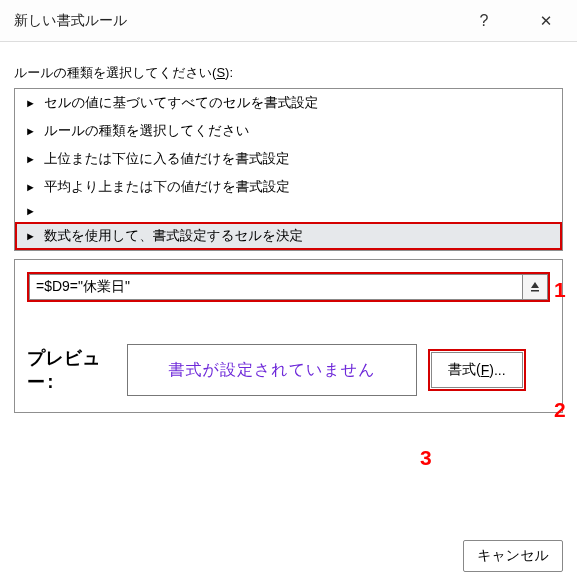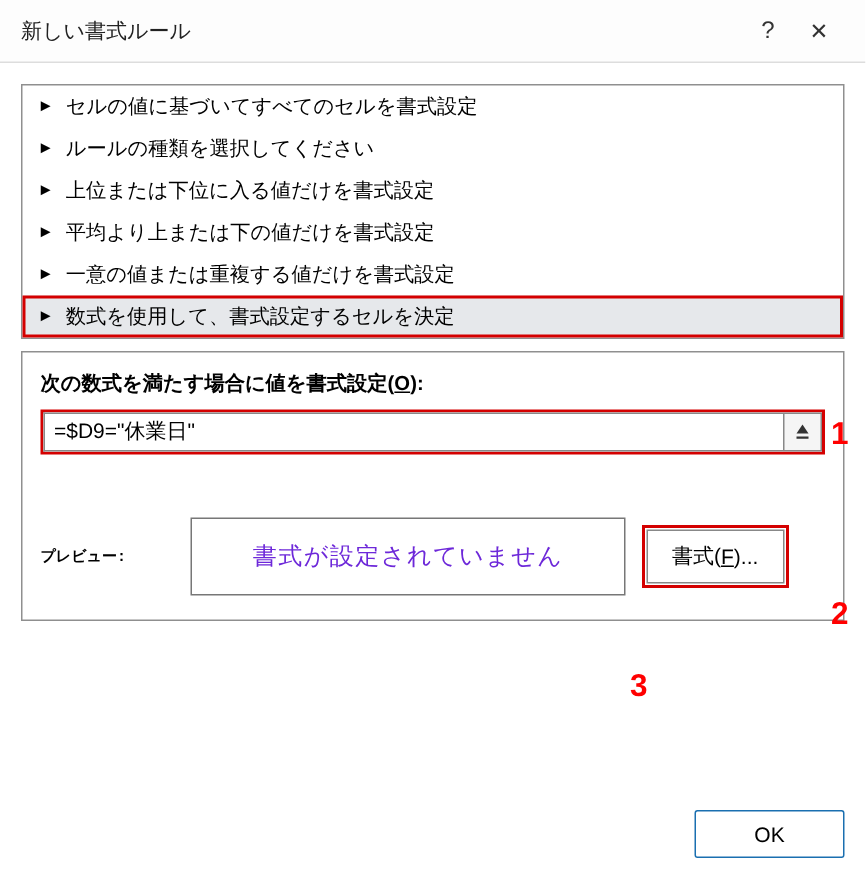--- a/index.html
+++ b/index.html
@@ -13,20 +13,21 @@
     overflow: hidden;
     position: relative;
   }
   .titlebar {
     height: 42px;
     display: flex;
     align-items: center;
     padding: 0 14px 0 14px;
     border-bottom: 1px solid #ddd;
     background: #fdfdfd;
+    gap: 28px;
   }
   .titlebar .title {
     flex: 1;
     font-size: 14px;
     color: #222;
   }
   .titlebar .help {
     width: 34px;
     text-align: center;
     font-size: 16px;
@@ -111,21 +112,21 @@
   }
   .ref-btn svg { width: 12px; height: 12px; }
   .preview-row {
     display: flex;
     align-items: center;
     margin-top: 42px;
     gap: 14px;
   }
   .preview-label {
     font-weight: bold;
-    font-size: 10px;
+    font-size: 18px;
     width: 86px;
     font-family: Liberation Mono, monospace;
   }
   .preview-box {
     width: 290px;
     height: 52px;
     border: 1px solid #777;
     display: flex;
     align-items: center;
     justify-content: center;
@@ -170,53 +171,52 @@
 <body>
 
 <div class="titlebar">
   <div class="title">新しい書式ルール</div>
   <div class="help">?</div>
   <div class="close">✕</div>
 </div>
 
 <div class="content">
 
+  <div class="section-label">
+    <span>ルールの種類を選択してください(</span><u>S</u><span>):</span>
+  </div>
 
   <div class="rule-list">
     <div class="rule-item">
       <span class="bullet">►</span>
       <span>セルの値に基づいてすべてのセルを書式設定</span>
     </div>
     <div class="rule-item">
       <span class="bullet">►</span>
       <span>ルールの種類を選択してください</span>
     </div>
     <div class="rule-item">
       <span class="bullet">►</span>
       <span>上位または下位に入る値だけを書式設定</span>
     </div>
     <div class="rule-item">
       <span class="bullet">►</span>
       <span>平均より上または下の値だけを書式設定</span>
     </div>
     <div class="rule-item">
       <span class="bullet">►</span>
-      <span>一意の値または重複する値だけを書式設定</span>
     </div>
     <div class="rule-item selected">
       <span class="bullet">►</span>
       <span>数式を使用して、書式設定するセルを決定</span>
     </div>
   </div>
 
 
   <div class="edit-box">
-    <div class="sub-label">
-      <span>次の数式を満たす場合に値を書式設定(</span><u>O</u><span>):</span>
-    </div>
     <div class="formula-row">
       <input class="formula-input" type="text" value="=$D9=&quot;休業日&quot;" style="">
       <div class="ref-btn">
         <svg viewBox="0 0 12 12">
             <path d="M6 1 L2 7 L10 7 Z" fill="#333"></path>
             <rect x="2" y="9" width="8" height="1.5" fill="#333"></rect>
           </svg>
       </div>
     </div>
 
@@ -227,18 +227,18 @@
         <span>書式(</span>
           <u>F</u>
           <span>)...</span>
       </div>
     </div>
   </div>
 
 </div>
 
 <div class="button-row">
-  <div class="btn primary">OK</div>
+  <div class="btn">キャンセル</div>
 </div>
 
 <div class="annot" style="left:554px; top:278px;">1</div>
 <div class="annot" style="left:554px; top:398px;">2</div>
 <div class="annot" style="left:420px; top:446px;">3</div>
 
 </body></html>

